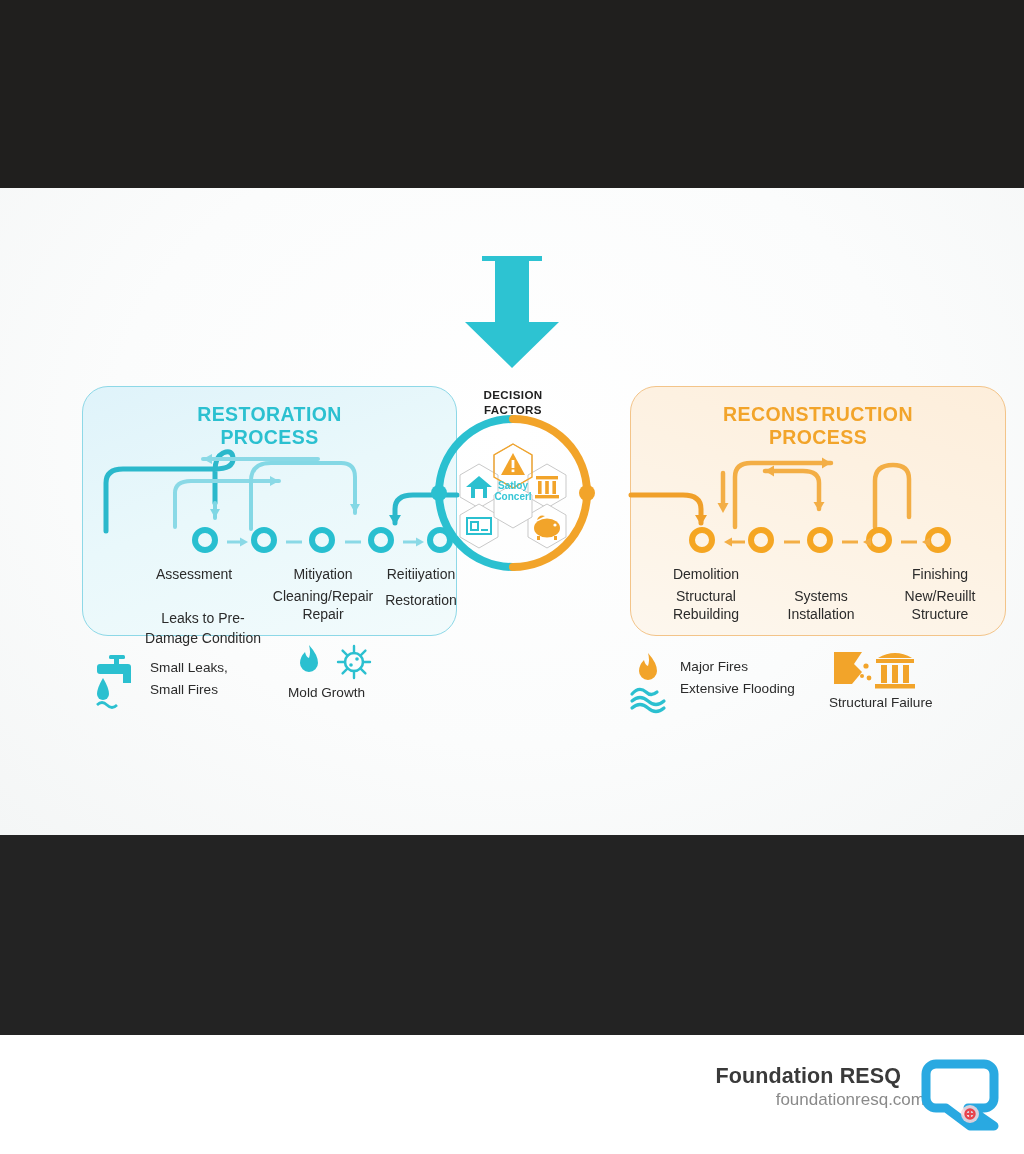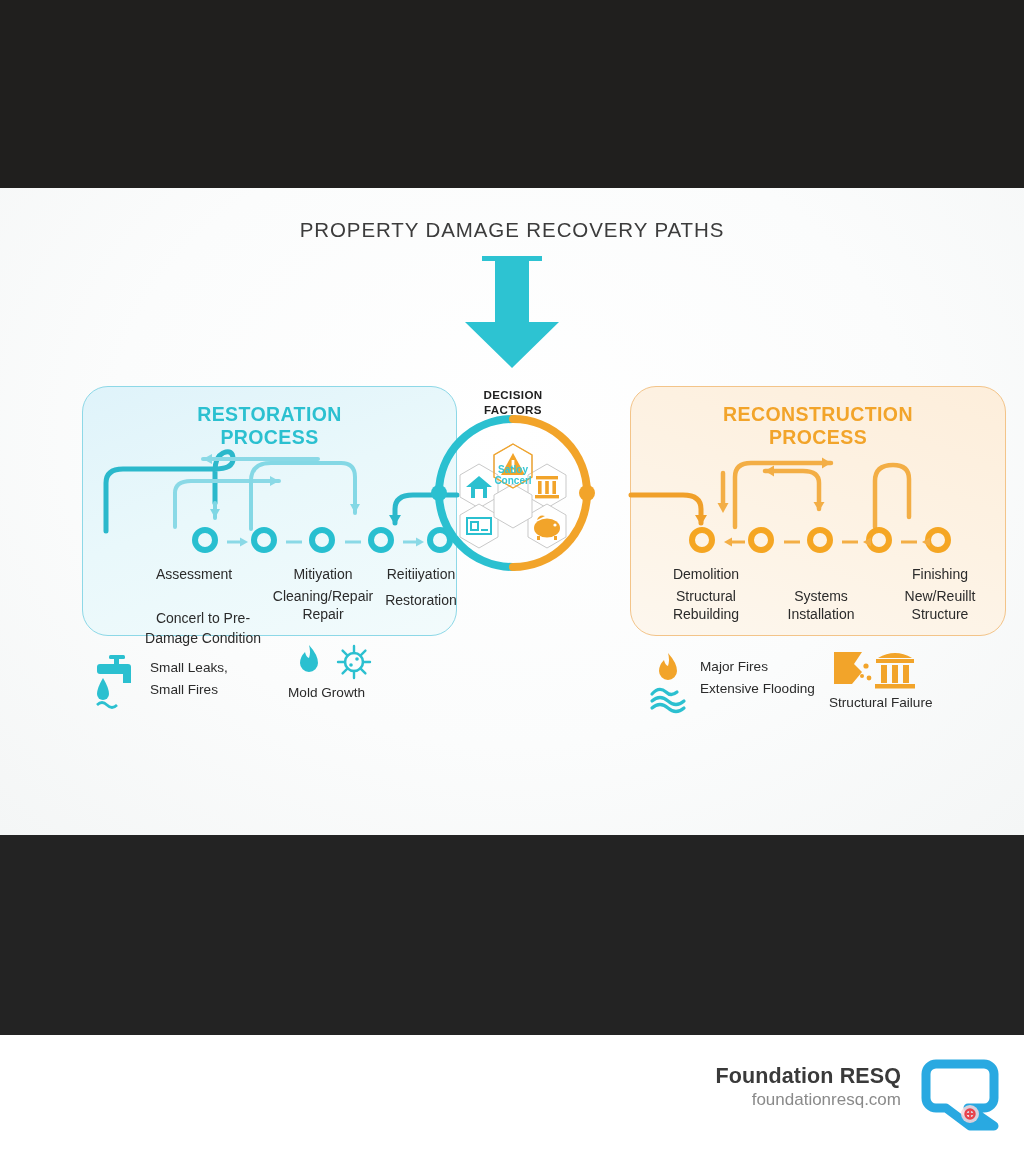--- a/index.html
+++ b/index.html
@@ -65,21 +65,21 @@
     line-height:18px;
   }
 
   
   .hub{position:absolute;left:433px;top:200px;width:160px;height:190px;}
   .hub-title{
     position:absolute;left:0;top:0;width:160px;text-align:center;
     font-size:11.6px;font-weight:bold;letter-spacing:.4px;color:#1f1f1f;line-height:14.5px;
   }
   .hub-center-text{
-    position:absolute;left:42px;top:76px;width:76px;text-align:center;
+    position:absolute;left:42px;top:92px;width:76px;text-align:center;
     font-size:10px;font-weight:bold;color:#35C6D6;line-height:11px;
     filter:blur(.25px);
   }
 
   
   .legend{position:absolute;}
   .legend-text{
     position:absolute;font-size:13.6px;color:#2b2b2b;line-height:22px;
   }
 
@@ -88,34 +88,33 @@
     font-size:12px;color:#9b9b9b;
   }
 
   
   .brand-name{
     position:absolute;left:0;top:1064px;width:901px;text-align:right;
     font-size:21.5px;font-weight:bold;color:#3a3a3a;letter-spacing:.1px;
   }
   .brand-url{
     position:absolute;left:0;top:1090px;width:901px;text-align:right;
-    font-size:17px;color:#8a8a8a;
+    font-size:17px;color:#8a8a8a;padding-left:24px;
   }
   .brand-logo{position:absolute;left:922px;top:1058px;}
   svg{display:block;overflow:visible;}
 </style>
 </head>
 <body>
 
 <div class="band-top"></div>
 <div class="band-bottom"></div>
 
 <div class="stage">
 
-  <div class="title">PROPERTY DAMAGE RECOVERY PATHS</div>
   <div class="title-rule"></div>
 
   <div class="down-arrow">
     <svg width="114" height="110" viewBox="0 0 114 110">
       <path d="M40 0 H74 V62 H104 L57 108 L10 62 H40 Z" fill="#2DC3D2"></path>
     </svg>
   </div>
 
   <div class="panel panel-left">
     <div class="panel-title">
@@ -162,21 +161,21 @@
 
     <div class="steplabels">
       <div class="steplabel" style="left:36px;top:0;width:150px;">Assessment</div>
       <div class="steplabel" style="left:160px;top:0;width:160px;">Mitiyation</div>
       <div class="steplabel" style="left:258px;top:0;width:160px;">Reitiiyation</div>
 
       <div class="steplabel" style="left:150px;top:22px;width:180px;">Cleaning/Repair</div>
       <div class="steplabel" style="left:258px;top:26px;width:160px;">Restoration</div>
       <div class="steplabel" style="left:150px;top:40px;width:180px;">Repair</div>
 
-      <div class="steplabel" style="left:10px;top:44px;width:220px;">Concerl to Pre-</div>
+      <div class="steplabel" style="left:10px;top:44px;width:220px;">Leaks to Pre-</div>
       <div class="steplabel" style="left:0px;top:64px;width:240px;">Damage Condition</div>
     </div>
   </div>
 
   <div class="panel panel-right">
     <div class="panel-title">
       <span>RECONSTRUCTION</span><br>
       <span>PROCESS</span>
     </div>
 
@@ -329,21 +328,21 @@
           <path d="M24.4 24.4 L29.4 29.4"></path>
         <path d="M24.4 11.6 L29.4 6.6"></path>
           <path d="M11.6 24.4 L6.6 29.4"></path>
       </g>
       <circle cx="21" cy="15" r="1.8" fill="#2BC0D0"></circle>
       <circle cx="15" cy="21" r="1.8" fill="#2BC0D0"></circle>
     </svg>
     <div class="legend-text" style="left:-6px;top:38px;width:160px;">Mold Growth</div>
   </div>
 
-  <div class="legend" style="left:652px;top:464px;">
+  <div class="legend" style="left:632px;top:464px;">
     <svg width="32" height="34" viewBox="0 0 30 34">
       <path d="M15 1 q9 10 9 18 a9 9 0 0 1 -18 0 q0 -6 5 -11 q1 5 4 6 q2 -6 0 -13z" fill="#F2A42A"></path>
     </svg>
     <svg style="position:absolute;left:-2px;top:33px;" width="44" height="26" viewBox="0 0 44 26">
       <g fill="none" stroke="#2BC0D0" stroke-width="3.2" stroke-linecap="round">
         <path d="M2 9 q7 -8 14 -2 q5 5 11 0"></path>
         <path d="M2 16 q8 -7 16 0 t16 0"></path>
         <path d="M2 23 q8 -7 16 0 t16 0"></path>
       </g>
     </svg>

